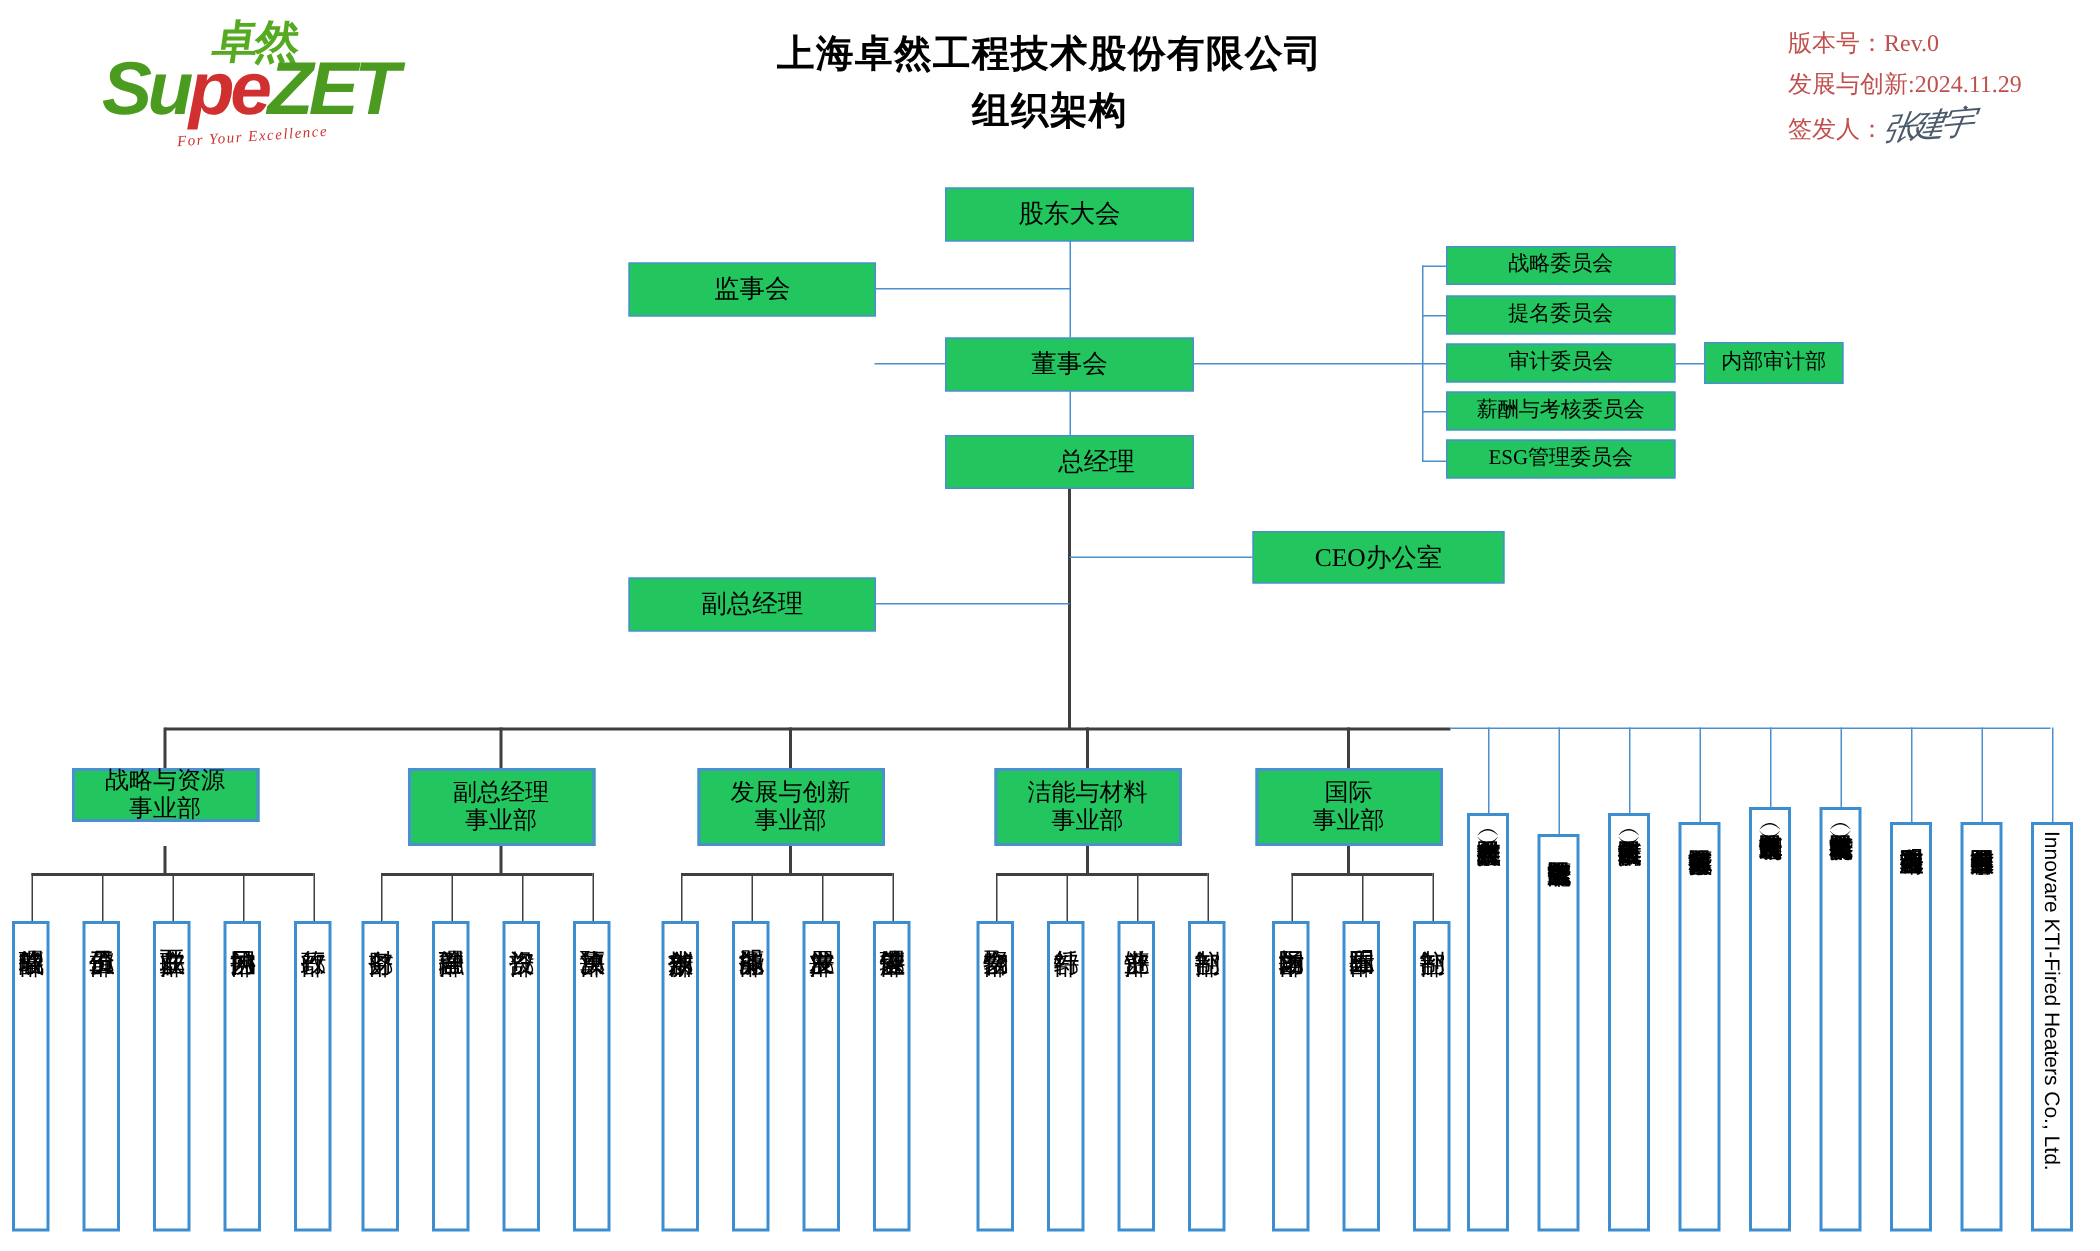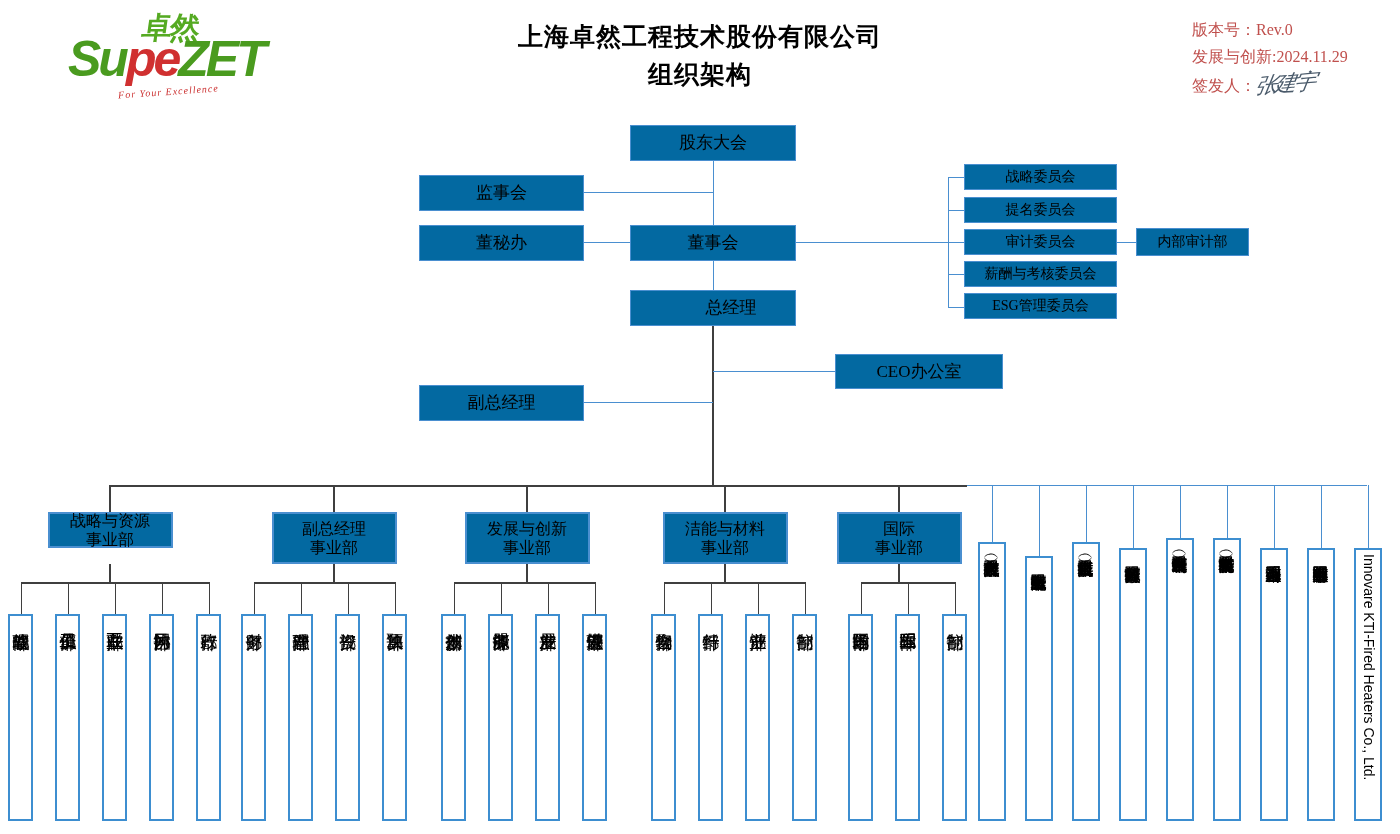--- a/index.html
+++ b/index.html
@@ -62,21 +62,21 @@
     font-family:"Liberation Serif","DejaVu Serif",serif;
     font-style:italic; color:#4a5a6a; font-size:22px;
     transform:skewX(-14deg) rotate(-5deg);
     letter-spacing:-3px;
   }
 
   
   .box{
     position:absolute;
     border:1px solid #4a8fd0;
-    background:#0369a1;
+    background:#22c55e;
     box-sizing:border-box;
     display:flex; align-items:center; justify-content:center;
     text-align:center;
     font-size:17px;
     line-height:20px;
     color:#000;
     white-space:pre-line;
   }
   .box.small{font-size:14px;}
   .box.div2{font-size:16px;line-height:19px;}
@@ -163,26 +163,25 @@
 
   <div class="ln h" style="left:713px;top:371px;width:122px;"></div>
 
   <div class="ln h" style="left:583px;top:402px;width:130px;"></div>
 
   <div class="ln h2 dark" style="left:110px;top:485px;width:857px;"></div>
   <div class="ln h" style="left:967px;top:485px;width:400px;"></div>
 
   <div class="box" style="left:630px;top:125px;width:166px;height:36px;">股东大会</div>
   <div class="box" style="left:419px;top:175px;width:165px;height:36px;">监事会</div>
-  <div class="box" style="left:419px;top:225px;width:165px;height:36px;">董秘办</div>
   <div class="box" style="left:630px;top:225px;width:166px;height:36px;">董事会</div>
   <div class="box" style="left:630px;top:290px;width:166px;height:36px;padding-left:36px;">总经理</div>
   <div class="box" style="left:419px;top:385px;width:165px;height:36px;">副总经理</div>
   <div class="box" style="left:835px;top:354px;width:168px;height:35px;">CEO办公室</div>
-  <div class="box small" style="left:1136px;top:228px;width:113px;height:28px;">内部审计部</div>
+  <div class="box small" style="left:1136px;top:228px;width:93px;height:28px;">内部审计部</div>
 
   <div class="box small" style="left:964px;top:164px;width:153px;height:26px;">战略委员会</div>
   <div class="box small" style="left:964px;top:197px;width:153px;height:26px;">提名委员会</div>
   <div class="box small" style="left:964px;top:229px;width:153px;height:26px;">审计委员会</div>
   <div class="box small" style="left:964px;top:261px;width:153px;height:26px;">薪酬与考核委员会</div>
   <div class="box small" style="left:964px;top:293px;width:153px;height:26px;">ESG管理委员会</div>
 
   <div id="divisions-layer">
       <div class="ln v2 dark" style="left: 109px; top: 485px; height: 27px;"></div>
       <div class="box div2" style="left: 47.5px; top: 512px; width: 125px; height: 36px; border-width: 2px;">战略与资源

